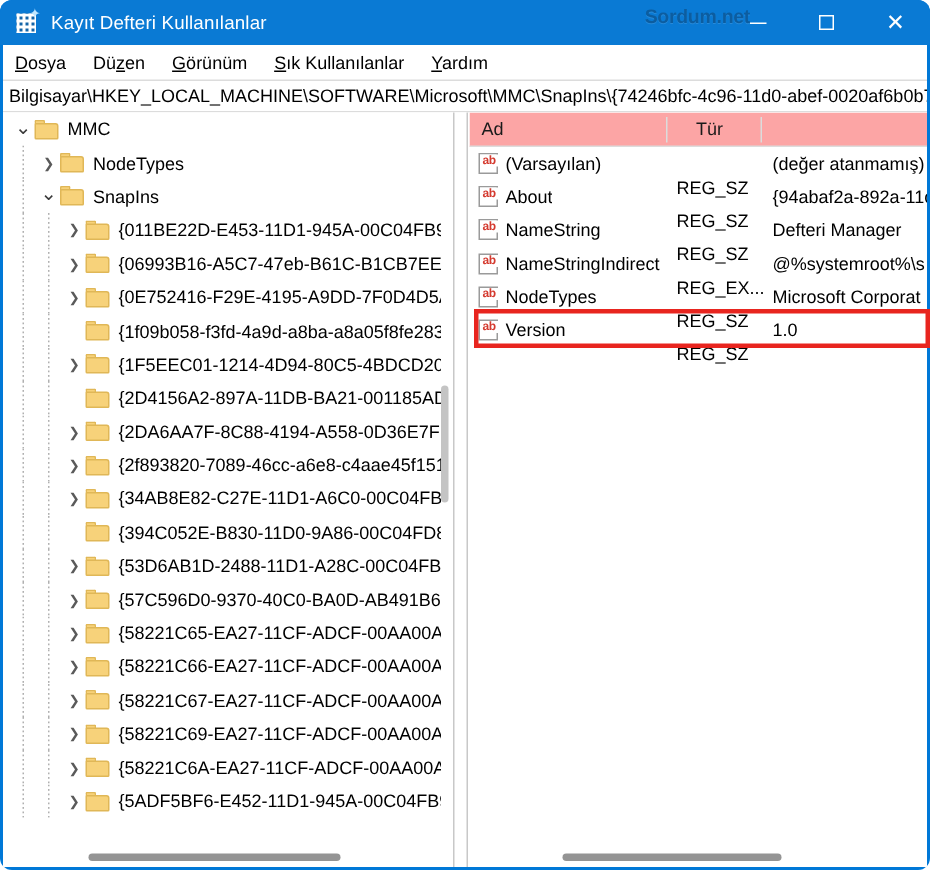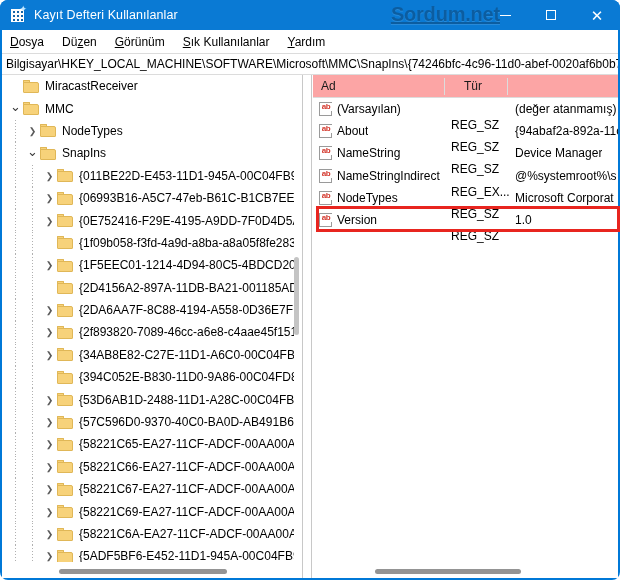--- a/index.html
+++ b/index.html
@@ -45,26 +45,25 @@
   }
   #title-text {
     color: #ffffff;
     font-size: 12.5px;
     letter-spacing: .1px;
     white-space: nowrap;
   }
   #watermark {
     position: absolute; right: 120px; top: 3px;
     color: #0c5da0;
-    font-size: 20px;
+    font-size: 13px;
     font-weight: bold;
     letter-spacing: -.2px;
     text-shadow: 0 1px 0 rgba(255,255,255,.12);
     white-space: nowrap;
-    text-decoration: underline;
   }
   .wbtn {
     position: absolute; top: 0;
     width: 46px; height: 30px;
     display: flex; align-items: center; justify-content: center;
     color: #ffffff;
   }
   #btn-min { right: 92px; }
   #btn-max { right: 46px; }
   #btn-close { right: 0; }
@@ -310,29 +309,20 @@
     <div id="addressbar">
       <span id="address-text">Bilgisayar\HKEY_LOCAL_MACHINE\SOFTWARE\Microsoft\MMC\SnapIns\{74246bfc-4c96-11d0-abef-0020af6b0b7a}</span>
     </div>
 
     <div id="panes">
 
       <div id="tree-pane">
         <div id="tree-rows">
             <div class="trow">
               <div style="width: 6px; flex: 0 0 auto;"></div>
-              <div class="twist none">·</div>
-              <div class="tfolder">
-                <b></b>
-                <i></i>
-              </div>
-              <div class="tlabel">MiracastReceiver</div>
-            </div>
-            <div class="trow">
-              <div style="width: 6px; flex: 0 0 auto;"></div>
               <div class="twist exp" style="font-size: 13px; margin-top: -4px;">⌄</div>
               <div class="tfolder">
                 <b></b>
                 <i></i>
               </div>
               <div class="tlabel">MMC</div>
             </div>
             <div class="trow">
               <div class="guide" style="left: 13px;"></div>
               <div style="width: 23px; flex: 0 0 auto;"></div>
@@ -585,21 +575,21 @@
               <div class="lcell lname">About</div>
               <div class="lcell ltype">REG_SZ</div>
               <div class="lcell ldata">{94abaf2a-892a-11c</div>
             </div>
             <div class="lrow">
               <div class="abicon">
                 <s>ab</s>
               </div>
               <div class="lcell lname">NameString</div>
               <div class="lcell ltype">REG_SZ</div>
-              <div class="lcell ldata">Device Manager</div>
+              <div class="lcell ldata">Defteri Manager</div>
             </div>
             <div class="lrow">
               <div class="abicon">
                 <s>ab</s>
               </div>
               <div class="lcell lname">NameStringIndirect</div>
               <div class="lcell ltype">REG_EX...</div>
               <div class="lcell ldata">@%systemroot%\s</div>
             </div>
             <div class="lrow">

